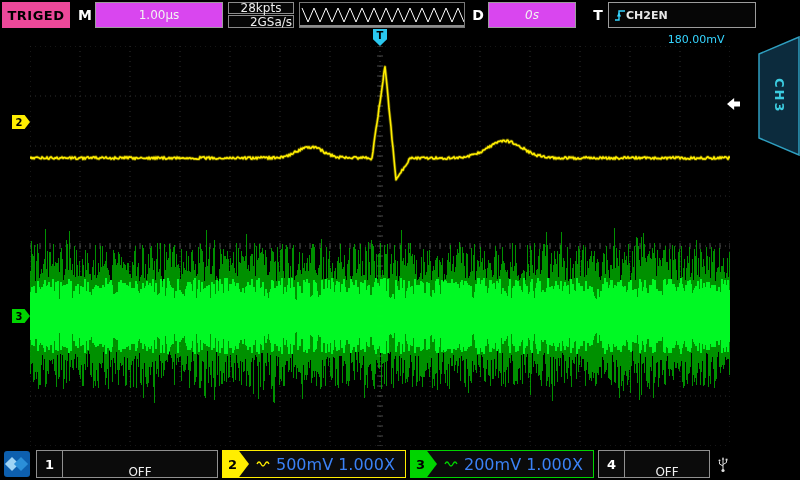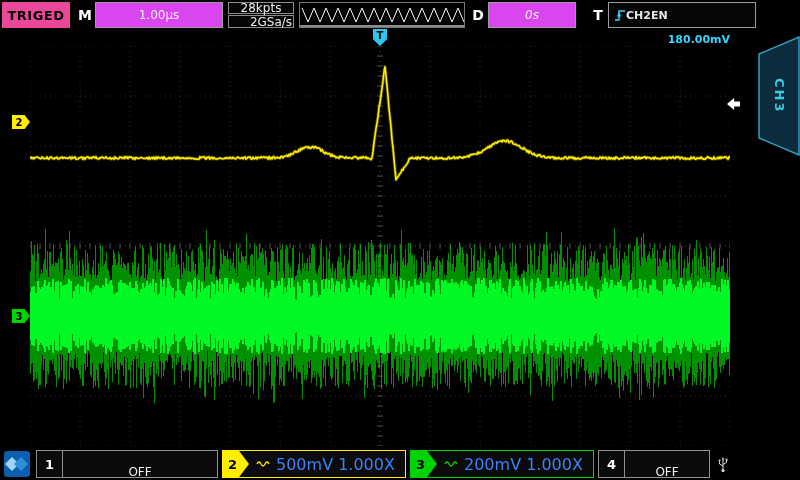--- a/index.html
+++ b/index.html
@@ -22,21 +22,21 @@
   .timebase-box { left:95px; width:128px; }
   .delay-box { left:488px; width:88px;font-style:italic; }
   .sbox { left:228px; width:66px; border:1px solid #8c8c8c; background:#060606;
     font-size:12px; text-align:center; color:#eee; display:flex; align-items:center; justify-content:center; }
   .memdepth { top:2px; height:12px; }
   .samplerate { top:15px; height:13px;padding-left:20px; }
   .preview { left:299px; top:2px; width:166px; height:26px; border:1px solid #777; background:#000; }
   .trig-box { left:608px; top:2px; width:148px; height:26px; border:1px solid #9c9c9c;
     background:#060606; display:flex; align-items:center; padding:0 5px; font-size:11px; }
   .trig-box .w { color:#e8e8e8; font-weight:bold; }
-  .trig-box .c { color:#35d5ff; font-weight:bold;margin-top:48px; }
+  .trig-box .c { color:#35d5ff; font-weight:normal;margin-top:48px; }
 
   
   .plot-svg { left:30px; top:46px; width:700px; height:400px; }
   .marker { display:flex; align-items:center; justify-content:center;
     font-size:10px; font-weight:bold; color:#000; }
   .marker-ch2 { left:12px; top:115px; width:18px; height:14px; background:#ffee00;
     clip-path:polygon(0 0,70% 0,100% 50%,70% 100%,0 100%); padding-right:4px; }
   .marker-ch3 { left:12px; top:309px; width:18px; height:14px; background:#00d400;
     clip-path:polygon(0 0,70% 0,100% 50%,70% 100%,0 100%); padding-right:4px; }
   .marker-trig { left:373px; top:29px; width:14px; height:17px; background:#2ac8f0;

